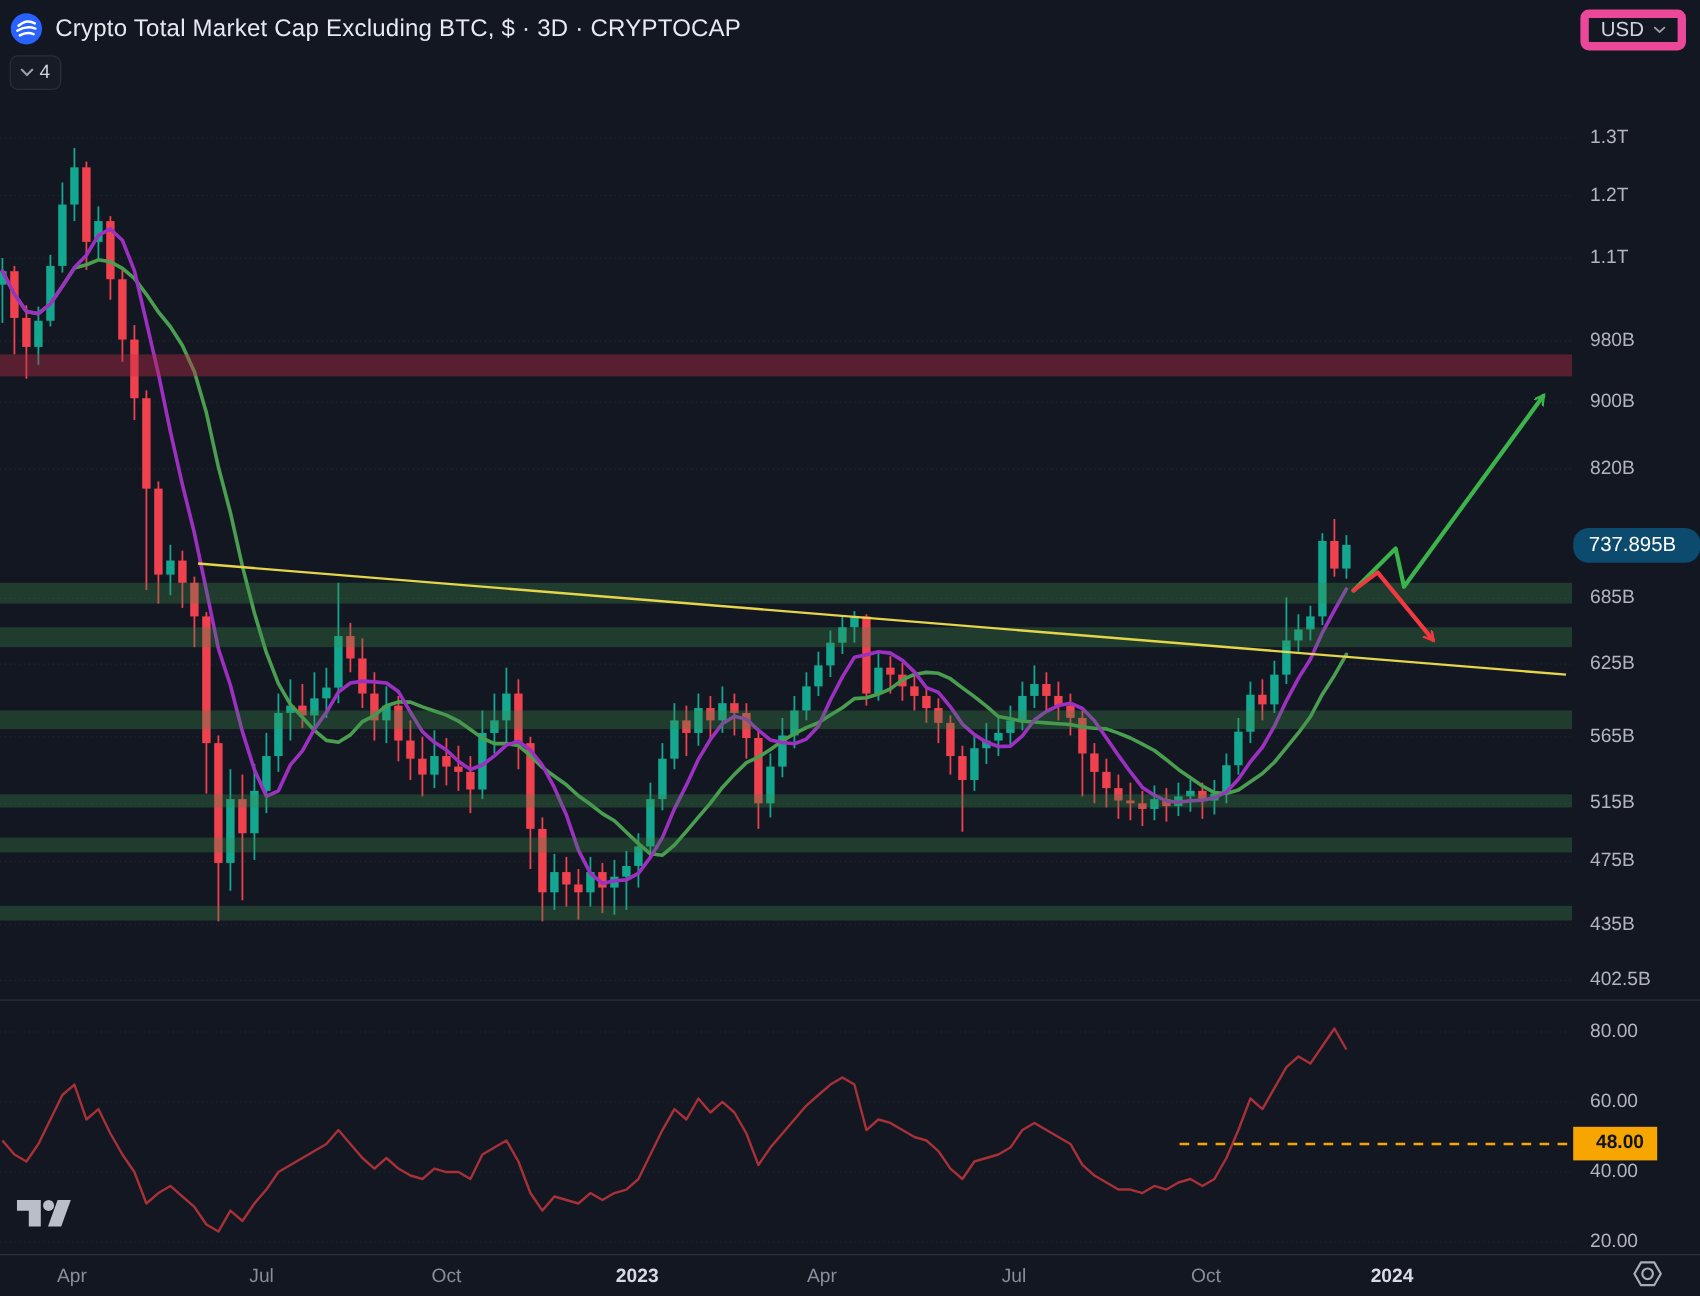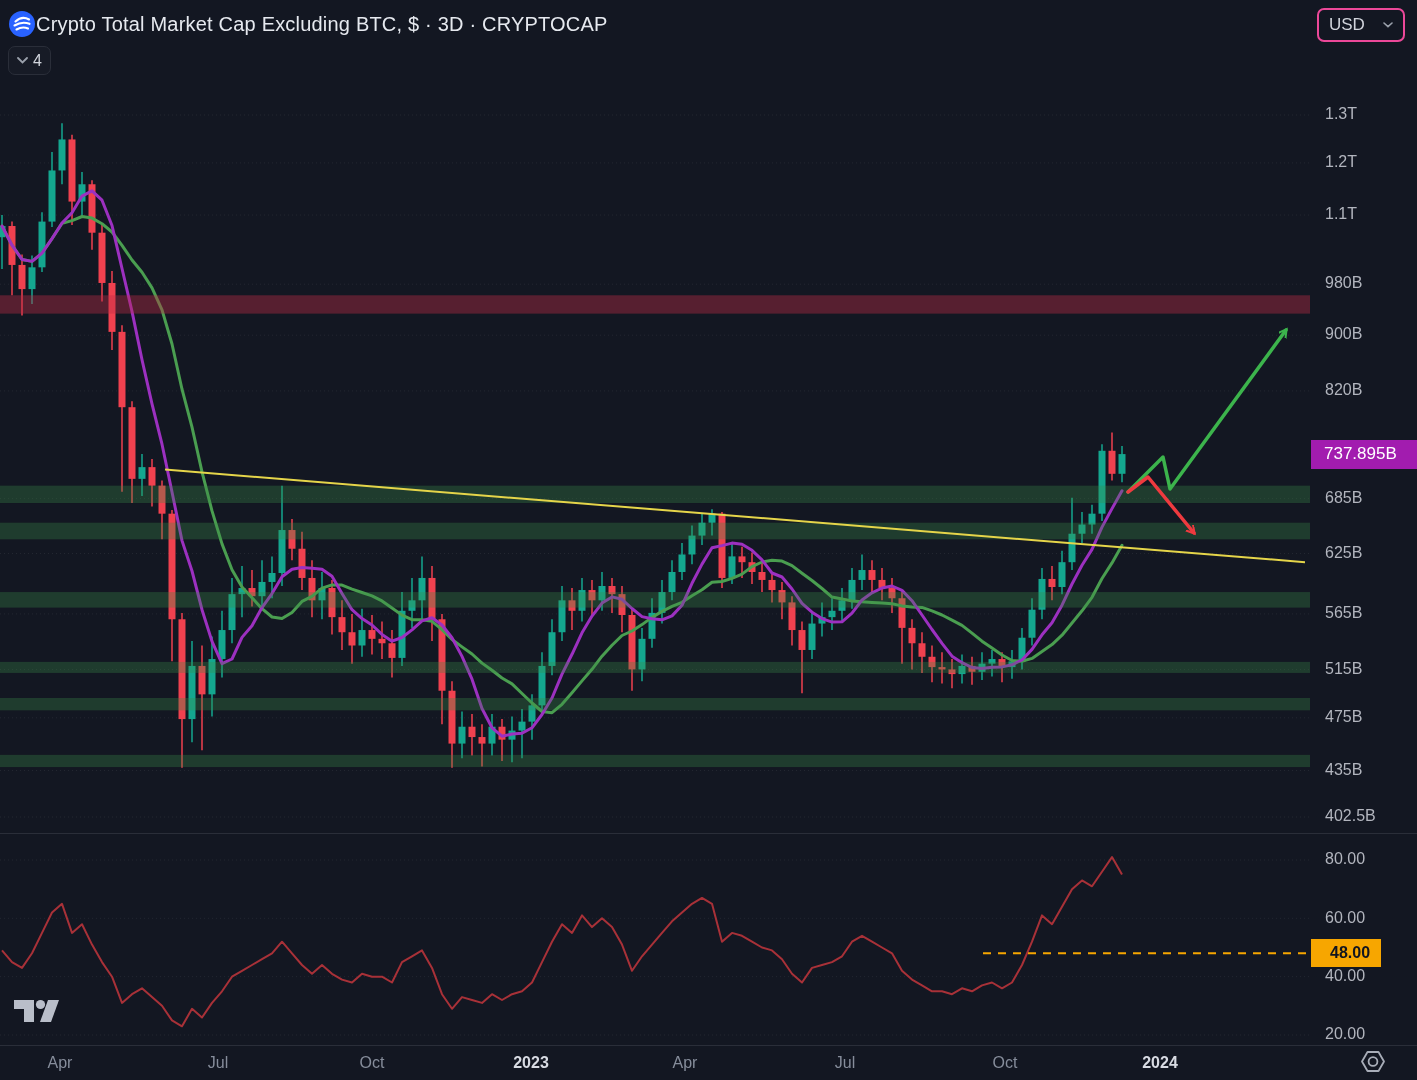--- a/index.html
+++ b/index.html
@@ -5,31 +5,31 @@
   html,body{margin:0;padding:0;background:#0b0e15;}
   .app{
     position:relative;width:1417px;height:1080px;
     background:#131722;overflow:hidden;
     font-family:"Liberation Sans","DejaVu Sans",sans-serif;
     -webkit-font-smoothing:antialiased;
   }
   svg{display:block}
   #chart-svg{position:absolute;left:0;top:0;}
   .hdr{position:absolute;left:0;top:0;z-index:5;}
-  .symbol-row{position:absolute;left:8px;top:10px;display:flex;align-items:center;}
+  .symbol-row{position:absolute;left:8px;top:10px;display:flex;align-items:center;gap:10px;}
   .symbol-title{font-size:20px;color:#e6e9ef;letter-spacing:.2px;white-space:nowrap;cursor:pointer;}
   .interval-btn{
     position:absolute;left:8px;top:46px;height:29px;min-width:40px;
     border:1px solid #2a2e39;border-radius:7px;display:flex;align-items:center;
     justify-content:center;gap:5px;color:#d1d4dc;font-size:16px;cursor:pointer;
     padding:0 8px;box-sizing:border-box;background:rgba(255,255,255,0.02);
   }
   .currency-btn{
     position:absolute;right:12px;top:8px;width:88px;height:34px;
-    border:2px solid #ec4899;border-radius:7px;display:flex;align-items:center;
+    border:7px solid #ec4899;border-radius:7px;display:flex;align-items:center;
     color:#d1d4dc;font-size:17px;cursor:pointer;box-sizing:border-box;
     padding:0 10px;justify-content:space-between;background:transparent;z-index:6;
   }
   .price-tag{
     position:absolute;left:1311px;width:106px;height:29px;z-index:4;
     display:flex;align-items:center;padding-left:13px;box-sizing:border-box;
     color:#ffffff;font-size:17px;
   }
   .rsi-tag{
     position:absolute;left:1311px;width:70px;height:28px;z-index:4;
@@ -375,21 +375,21 @@
 
   <div class="currency-btn">
     <span>USD</span>
     <span>
       <svg width="10" height="6" viewBox="0 0 10 6">
           <polyline points="1,1 5,4.6 9,1" fill="none" stroke="#9aa0ab" stroke-width="1.6" stroke-linecap="round"></polyline>
         </svg>
     </span>
   </div>
 
-  <div class="price-tag" id="last-price-tag" style="top: 439.588px; background: #a21caf;">
+  <div class="price-tag" id="last-price-tag" style="top: 439.588px; background: #0c4a6e; border-radius: 13px;">
     <span>737.895B</span>
   </div>
 
   <div class="rsi-tag" id="rsi-level-tag" style="top: 939.333px; background: rgb(247, 166, 0);">
     <span>48.00</span>
   </div>
 
   <div class="tv-watermark">
     <svg width="46" height="34" viewBox="0 0 46 34">
       <g fill="#c8cdd8">

